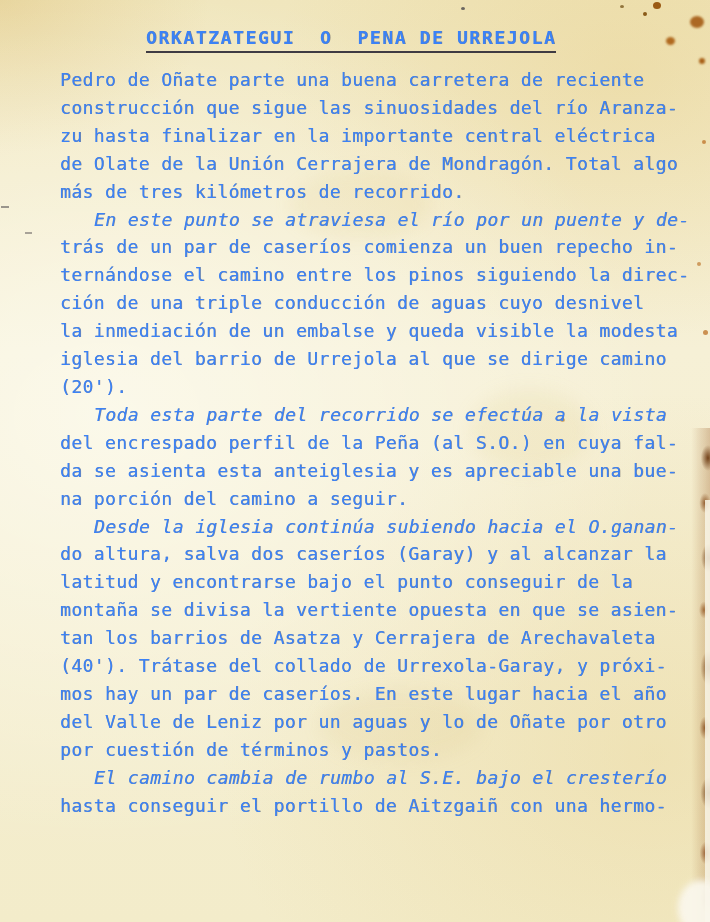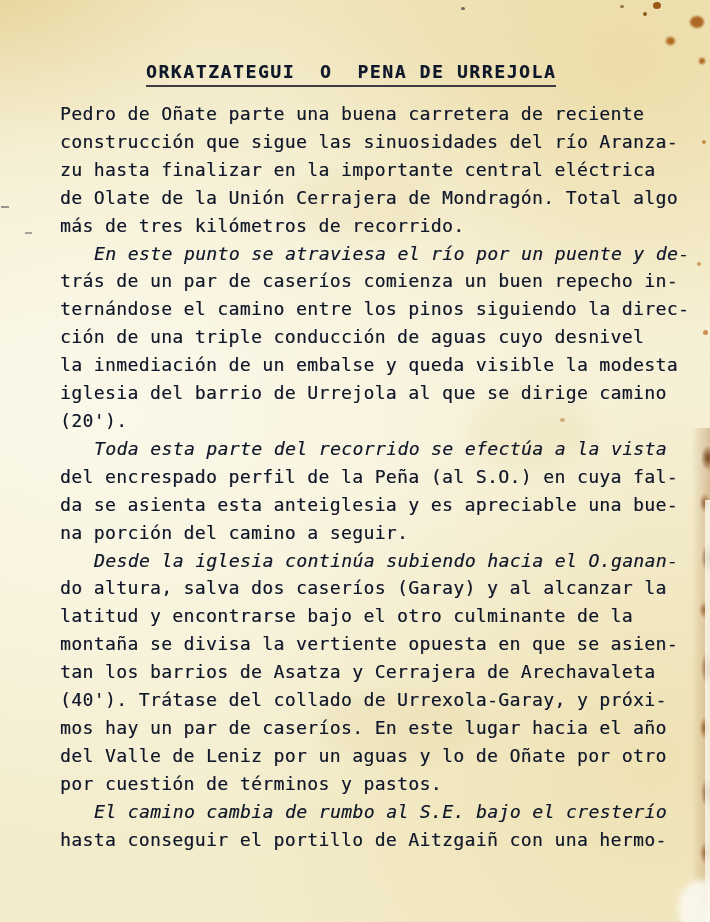--- a/index.html
+++ b/index.html
@@ -6,21 +6,21 @@
   body{
     width:710px;height:922px;position:relative;overflow:hidden;
     font-family:"DejaVu Sans Mono","Liberation Mono",monospace;
     background:
       radial-gradient(900px 700px at 15% 45%, rgba(255,255,248,0.60), transparent 62%),
       radial-gradient(500px 380px at 88% 8%,  rgba(226,193,108,0.28), transparent 70%),
       radial-gradient(620px 520px at 92% 82%, rgba(226,199,122,0.30), transparent 70%),
       radial-gradient(300px 220px at 0% 0%,   rgba(214,175,85,0.30),  transparent 70%),
       linear-gradient(180deg,#f0e6bd 0%,#f6f0d6 38%,#f3ecca 100%);
   }
-  .ink{color:#0f172a;text-shadow:0.4px 0 0.6px rgba(57,53,63,0.55);margin-top:34px;}
+  .ink{color:#3b82f6;text-shadow:0.4px 0 0.6px rgba(57,53,63,0.55);}
   
   .title{position:absolute;left:146px;top:27px;white-space:pre;
     font-size:18px;font-weight:bold;letter-spacing:1.6px;}
   .title .u-title{border-bottom:2.5px solid rgba(48,44,56,0.92);padding-bottom:3px;}
   
   .doc-body{position:absolute;left:60px;top:66px;}
   .line{white-space:pre;font-size:18px;line-height:27.9px;letter-spacing:0.4px;}
   .line .u{border-bottom:2.3px solid rgba(48,44,56,0.88);padding-bottom:1px;}
   .hang{margin-left:-32px;}
   .ind{padding-left:34px;font-style:italic;}
@@ -99,21 +99,21 @@
     <div class="line"><span>ción de una triple conducción de aguas cuyo desnivel</span></div>
     <div class="line"><span>la inmediación de un embalse y queda visible la modesta</span></div>
     <div class="line"><span>iglesia del barrio de Urrejola al que se dirige camino</span></div>
     <div class="line"><span>(20').</span></div>
     <div class="line ind"><span>Toda esta parte del recorrido se efectúa a la vista</span></div>
     <div class="line"><span>del encrespado perfil de la Peña (al S.O.) en cuya fal-</span></div>
     <div class="line"><span>da se asienta esta anteiglesia y es apreciable una bue-</span></div>
     <div class="line"><span>na porción del camino a seguir.</span></div>
     <div class="line ind"><span>Desde la iglesia continúa subiendo hacia el O.ganan-</span></div>
     <div class="line"><span>do altura, salva dos caseríos (Garay) y al alcanzar la</span></div>
-    <div class="line"><span>latitud y encontrarse bajo el otro culminante de la</span></div>
+    <div class="line"><span>latitud y encontrarse bajo el punto conseguir de la</span></div>
     <div class="line"><span>montaña se divisa la vertiente opuesta en que se asien-</span></div>
     <div class="line"><span>tan los barrios de Asatza y Cerrajera de Arechavaleta</span></div>
     <div class="line"><span>(40'). Trátase del collado de Urrexola-Garay, y próxi-</span></div>
     <div class="line"><span>mos hay un par de caseríos. En este lugar hacia el año</span></div>
     <div class="line"><span>del Valle de Leniz por un aguas y lo de Oñate por otro</span></div>
     <div class="line"><span>por cuestión de términos y pastos.</span></div>
     <div class="line ind"><span>El camino cambia de rumbo al S.E. bajo el cresterío</span></div>
     <div class="line"><span>hasta conseguir el portillo de Aitzgaiñ con una hermo-</span></div>
   </div>
 

